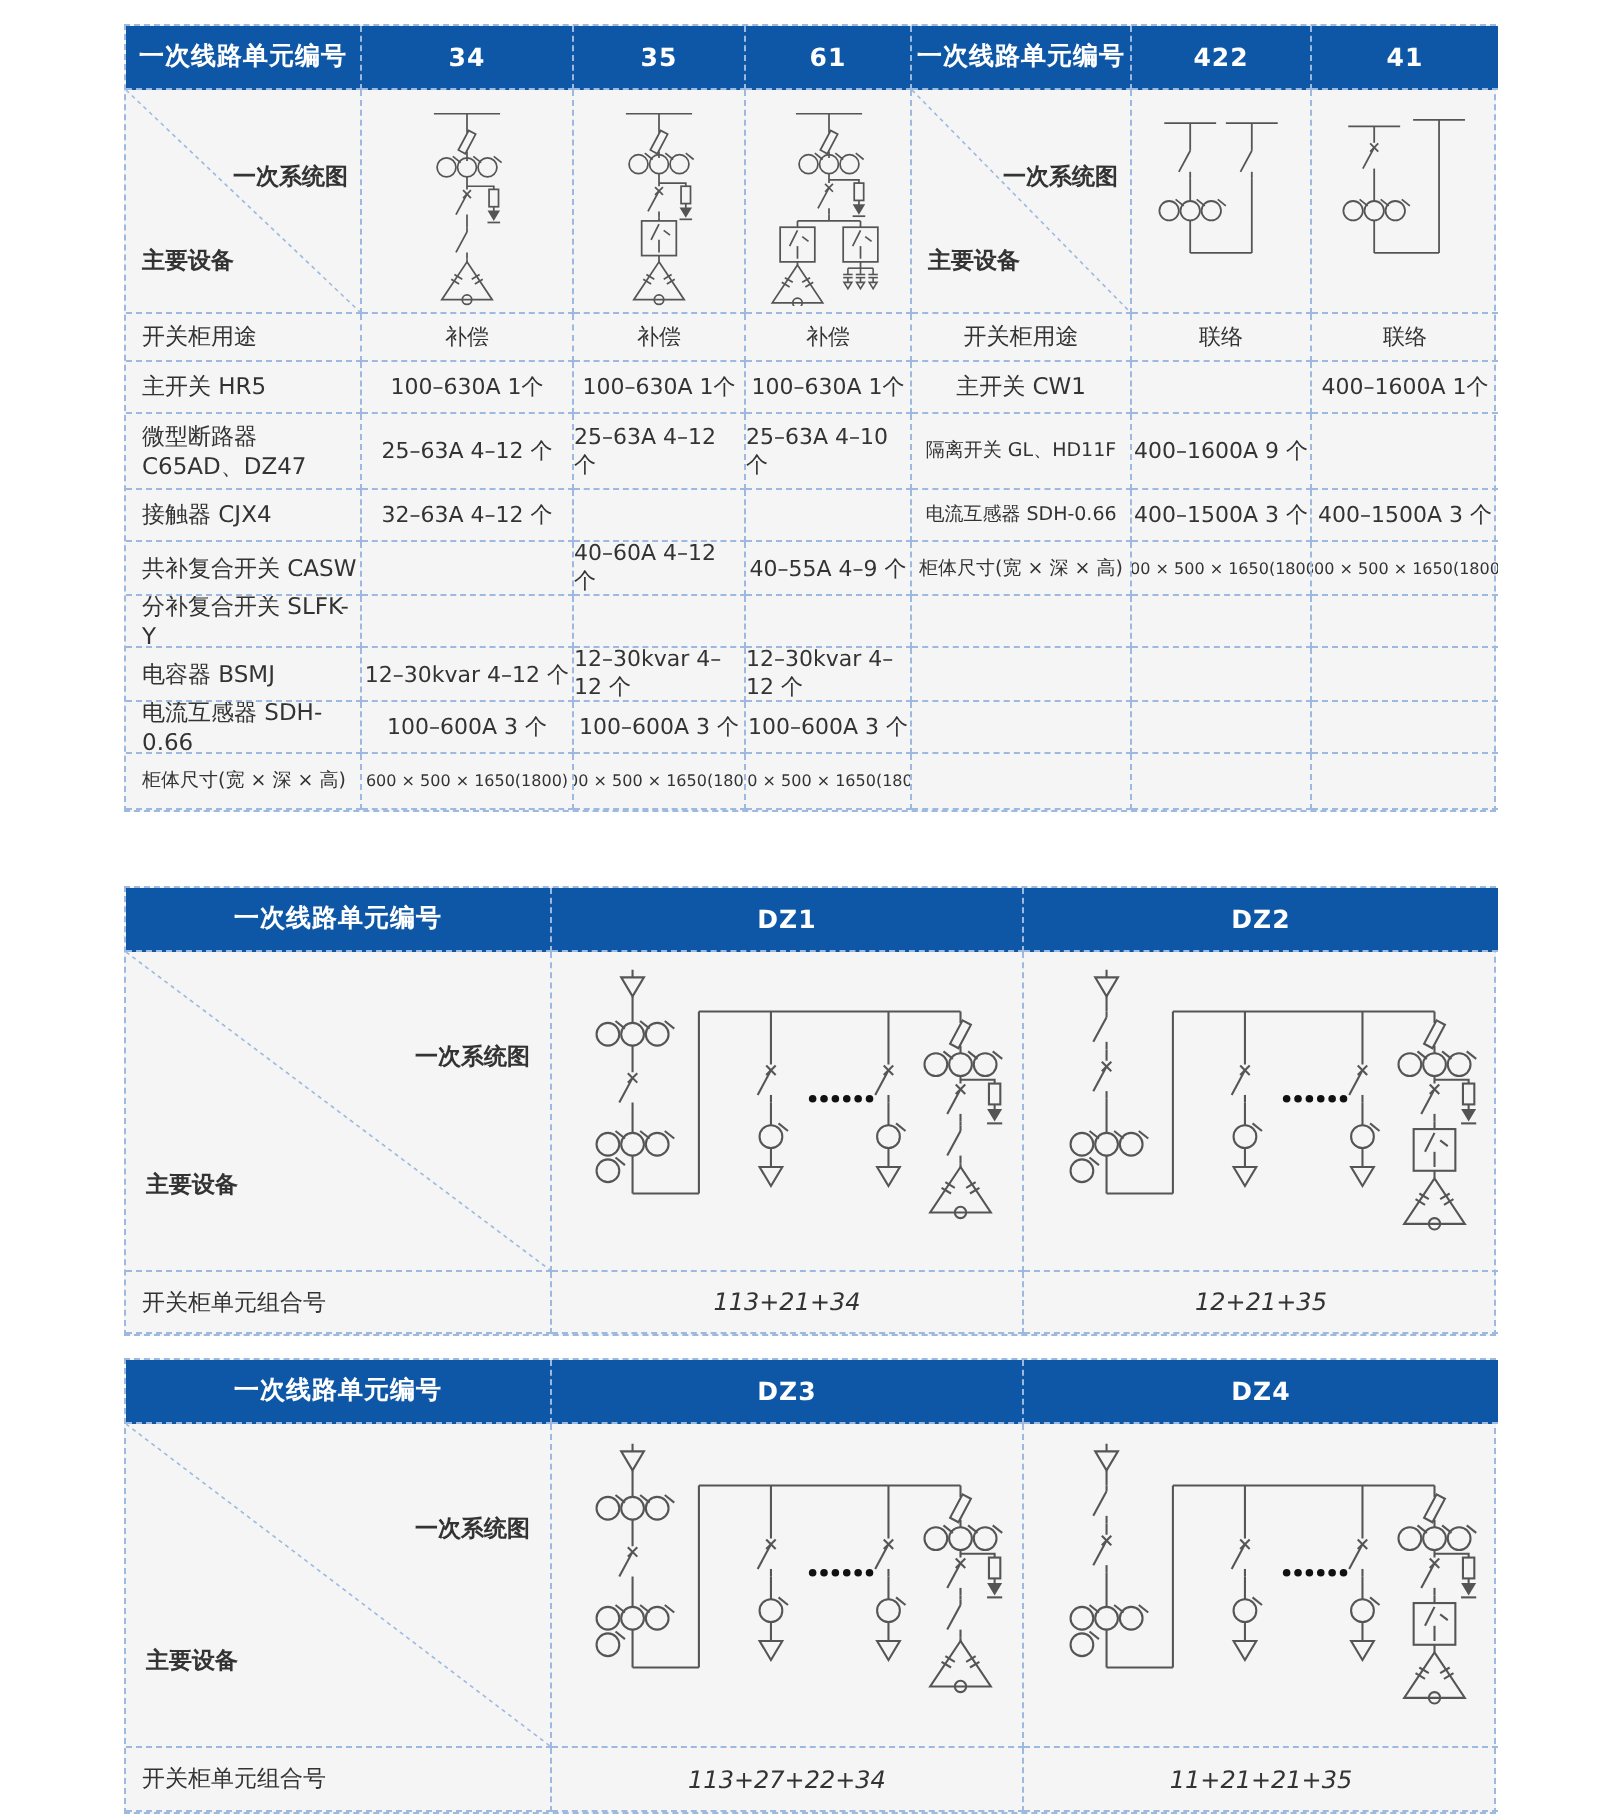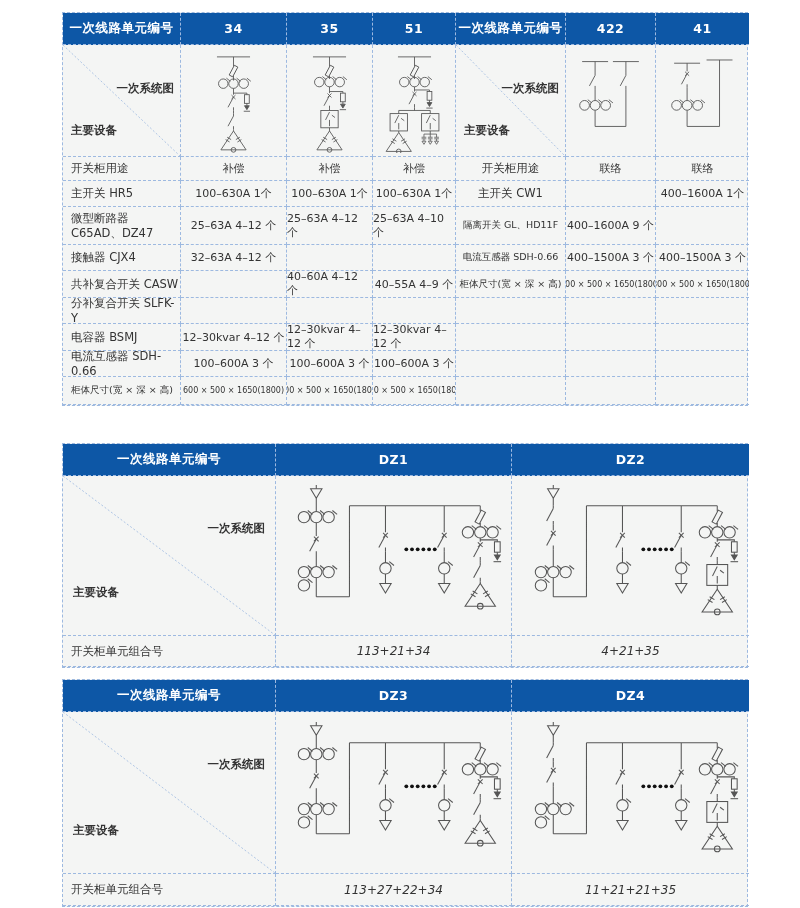--- a/index.html
+++ b/index.html
@@ -113,21 +113,21 @@
   </defs>
 </svg>
 
 <div class="page">
 
   <div class="tbl t1">
 
     <div class="c hdr">一次线路单元编号</div>
     <div class="c hdr">34</div>
     <div class="c hdr">35</div>
-    <div class="c hdr">51</div>
+    <div class="c hdr">61</div>
     <div class="c hdr">一次线路单元编号</div>
     <div class="c hdr">422</div>
     <div class="c hdr">41</div>
 
     <div class="c diagcell">
       <svg class="diagline" viewBox="0 0 100 100" preserveAspectRatio="none">
           <line x1="0" y1="0" x2="100" y2="100" stroke="#9db9e0" stroke-width="0.8" stroke-dasharray="2,2" vector-effect="non-scaling-stroke"></line>
         </svg>
       <span class="dlab tr">一次系统图</span>
       <span class="dlab bl">主要设备</span>
@@ -340,21 +340,21 @@
           <use href="#s-ct3" x="206" y="54"></use>
           <use href="#s-arr" x="224" y="64"></use>
         <use href="#s-swx" x="206" y="64"></use>
           <use href="#s-box" x="206" y="88"></use>
           <use href="#s-delta" x="206" y="114"></use>
       </svg>
     </div>
 
     <div class="c lab">开关柜单元组合号</div>
     <div class="c combo">113+21+34</div>
-    <div class="c combo">4+21+35</div>
+    <div class="c combo">12+21+35</div>
   </div>
 
   <div class="tbl t3">
     <div class="c hdr">一次线路单元编号</div>
     <div class="c hdr">DZ3</div>
     <div class="c hdr">DZ4</div>
 
     <div class="c diagcell">
       <svg class="diagline" viewBox="0 0 100 100" preserveAspectRatio="none">
           <line x1="0" y1="0" x2="100" y2="100" stroke="#9db9e0" stroke-width="0.8" stroke-dasharray="2,2" vector-effect="non-scaling-stroke"></line>

